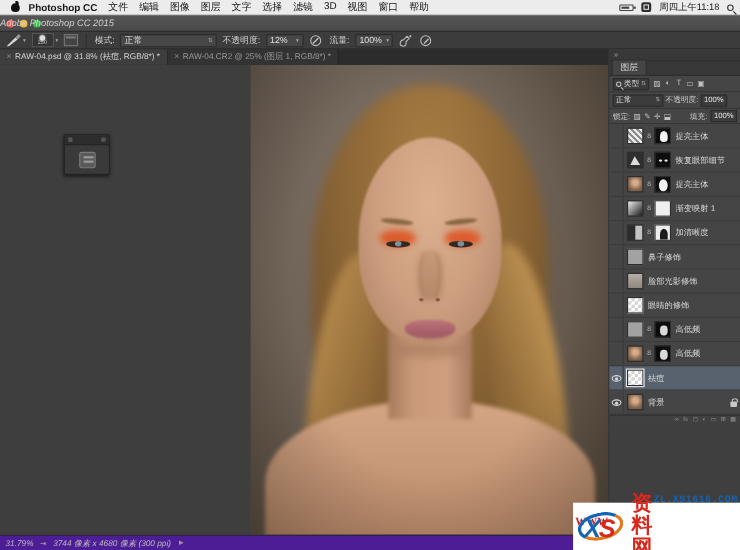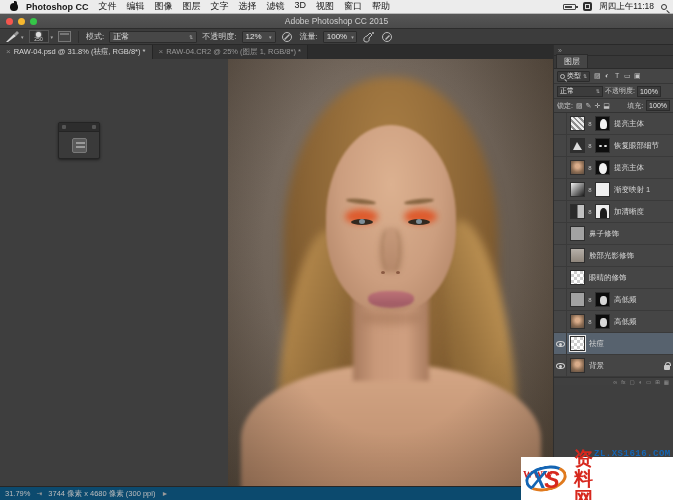--- a/index.html
+++ b/index.html
@@ -20,21 +20,21 @@
   .inputicon::before { content:''; position:absolute; inset:2px; border:1px solid #ddd; }
   .mtime { font-size:8.5px; }
   .mag { width:6px; height:6px; border:1.3px solid #333; border-radius:50%; position:relative; }
   .mag::after { content:''; position:absolute; left:5px; top:5px; width:4px; height:1.3px; background:#333; transform:rotate(45deg); transform-origin:0 0; }
 
   
   .titlebar { height:15px; background:linear-gradient(#565656,#4a4a4a); display:flex; align-items:center; padding:0 6px; border-bottom:1px solid #2c2c2c; position:relative; }
   .tlights { display:flex; gap:5px; }
   .tlight { width:7px; height:7px; border-radius:50%; }
   .tl-close{ background:#f5564e; } .tl-min{ background:#f5b72f; } .tl-max{ background:#35c648; }
-  .wtitle { position:absolute; left:0; right:0; text-align:center; font-size:8.5px; color:#cfcfcf; pointer-events:none; }
+  .wtitle { position:absolute; left:0; right:0; font-size:8.5px; color:#cfcfcf; pointer-events:none;font-style:italic; }
 
   
   .optionsbar { height:16px; background:#3c3c3c; border-bottom:1px solid #292929; display:flex; align-items:center; gap:5px; padding:0 5px; font-size:8px; color:#cfcfcf; }
   .opt-group { display:flex; align-items:center; gap:2px; }
   .tool-ico { width:14px; height:12px; position:relative; }
   .tool-ico svg { display:block; }
   .dd-arrow { font-size:5px; color:#aaa; }
   .preset-box { width:20px; height:13px; background:#343434; border:1px solid #555; display:flex; flex-direction:column; align-items:center; justify-content:center; }
   .preset-dot { width:5px; height:5px; border-radius:50%; background:#ddd; box-shadow:0 0 2px #fff; }
   .preset-num { font-size:5px; color:#ccc; line-height:5px; }
@@ -145,21 +145,21 @@
   .m-black-oval { background:#0e0e0e; }
   .m-black-oval::after { content:''; position:absolute; left:3px; top:2px; width:8px; height:11px; border-radius:50%; background:#f2f2f2; }
   .m-white-figure { background:#ededed; }
   .m-white-figure::after { content:''; position:absolute; left:4px; bottom:0; width:7px; height:10px; border-radius:50% 50% 0 0; background:#1c1c1c; }
   .m-black-face { background:#0c0c0c; }
   .m-black-face::after { content:''; position:absolute; left:4px; top:2.5px; width:7px; height:9px; border-radius:45%; background:#d8d8d8; }
   .panel-footer { height:8px; background:#404040; border-top:1px solid #333; display:flex; align-items:center; justify-content:flex-end; gap:4px; padding:0 4px; font-size:5.5px; color:#8f8f8f; }
   .panel-rest { flex:1; background:#3f3f3f; }
 
   
-  .statusbar { height:14px; background:#0c4a6e; border-top:1px solid #262626; display:flex; align-items:center; font-size:7.5px; color:#bdbdbd; padding:0 5px; gap:6px; }
+  .statusbar { height:14px; background:#4c1d95; border-top:1px solid #262626; display:flex; align-items:center; font-size:7.5px; color:#bdbdbd; padding:0 5px; gap:6px;font-style:italic; }
   .sb-arrow { color:#9a9a9a; font-size:7px; }
 
   
   .watermark { position:absolute; right:0; bottom:0; width:152px; height:43px; background:#fff; display:flex; align-items:center; padding:2px 4px 2px 2px; z-index:30; }
   .wm-red-frag { position:absolute; left:-26px; top:12px; color:#cf1f1f; font-weight:bold; font-size:10px; font-family:"Liberation Serif","DejaVu Serif",serif;margin-left:28px; }
   .wm-logo { width:48px; height:32px; position:relative; flex:none; }
   .wm-ellipse { position:absolute; left:2px; top:3px; width:42px; height:25px; border-radius:50%; transform:rotate(-12deg);
                 border:3px solid; border-color:#1465b4 #e07a1e #e07a1e #1465b4; }
   .wm-xs { position:absolute; left:8px; top:4px; font-size:23px; font-style:italic; font-weight:bold; color:#1465b4; letter-spacing:-2px; }
   .wm-xs b { color:#d7281e; }

